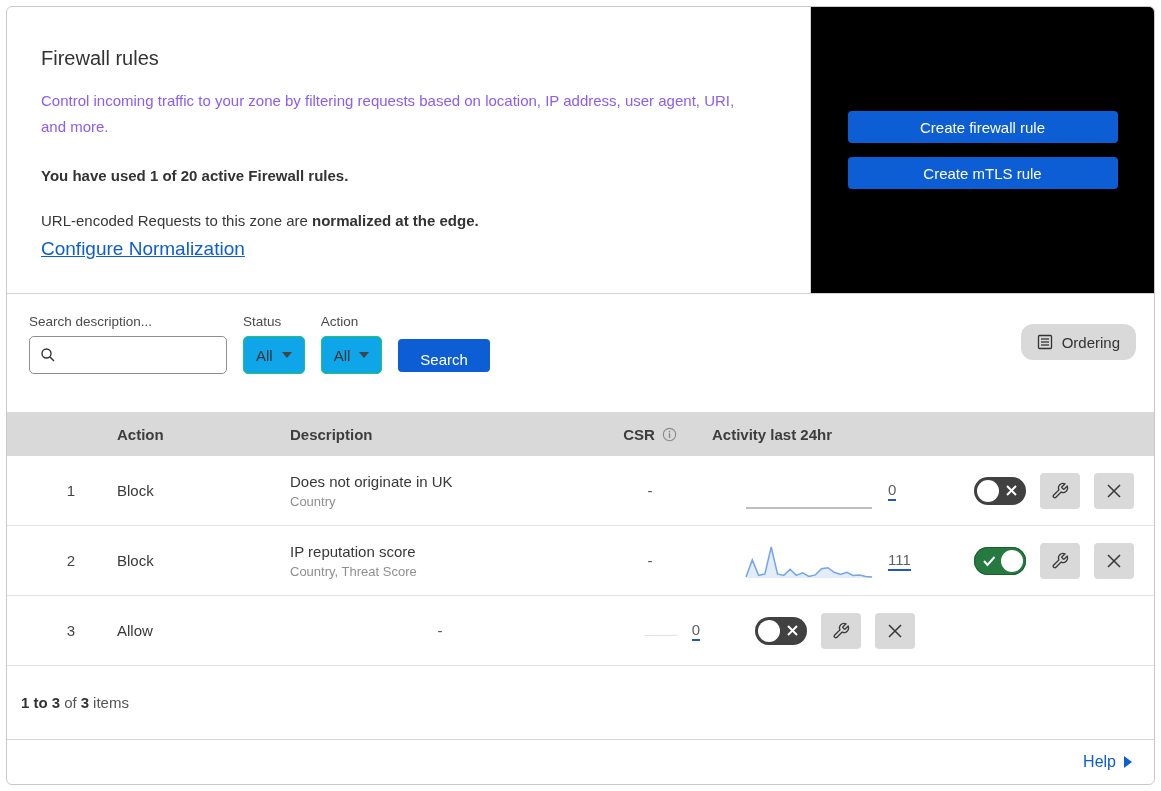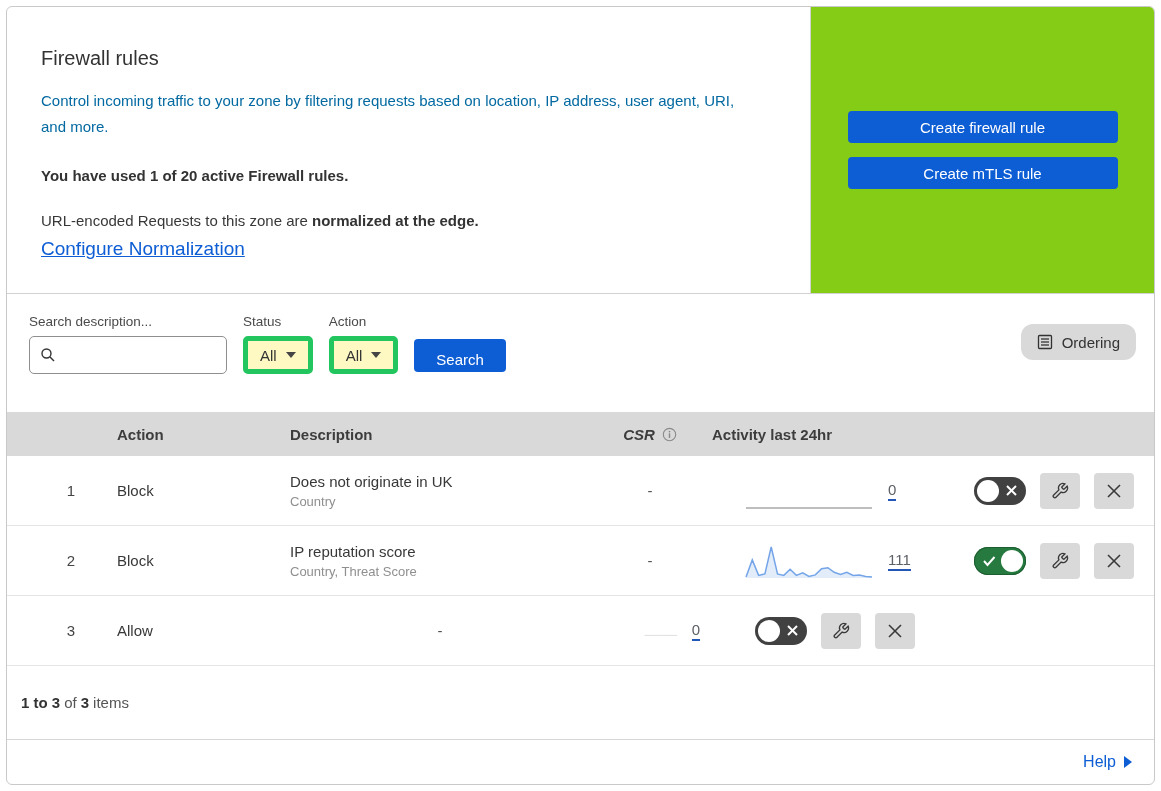--- a/index.html
+++ b/index.html
@@ -14,66 +14,66 @@
     width:1149px; height:779px;
     border:1px solid #c9c9c9; border-radius:6px;
     background:#fff; overflow:hidden;
     display:flex; flex-direction:column;
   }
 
   
   .top-section { display:flex; height:287px; border-bottom:1px solid #d2d2d2; flex-shrink:0; }
   .top-left { flex:1; padding:28px 40px 0 34px; }
   .page-title { font-size:20px; font-weight:500; color:#333; margin:12px 0 18px; }
-  .desc { font-size:15px; line-height:1.7; max-width:720px; color:#0369a1; margin:0 0 28px; }
+  .desc { font-size:15px; line-height:1.7; max-width:720px; color:#8b5cf6; margin:0 0 28px; }
   .usage { font-size:15px; font-weight:700; color:#333; margin:0 0 28px; }
   .norm { font-size:15px; color:#383838; margin:0 0 9px; }
   .norm b { color:#333; }
   .text-link { color:#0d5dd4; text-decoration:underline; font-size:19px; cursor:pointer;margin-top:13px; }
   .top-right {
-    width:344px; background:#84cc16; border-left:1px solid #d2d2d2;
+    width:344px; background:#000000; border-left:1px solid #d2d2d2;
     display:flex; flex-direction:column; justify-content:center; align-items:center; gap:14px;
   }
   .btn-primary {
     background:#0d5dd4; color:#fff; border:none; border-radius:4px;
     font-size:15px; font-family:inherit; cursor:pointer;
   }
   .top-right .btn-primary { width:270px; height:32px; }
 
   
   .filter-section { position:relative; height:118px; padding:20px 22px 0; flex-shrink:0; }
   .filter-row { display:flex; gap:16px; align-items:flex-end; }
   .fgroup { display:flex; flex-direction:column; }
   .fgroup .flabel { font-size:13.5px; color:#4a4a4a; margin-bottom:7px; }
   .search-box {
     width:198px; height:38px; border:1px solid #8f8f8f; border-radius:5px;
     display:flex; align-items:center; padding:0 10px; background:#fff;
   }
   .search-box input { border:none; outline:none; flex:1; font:inherit; min-width:0; background:transparent; }
   .dropdown {
-    height:38px; border:5px solid #22c55e; border-radius:5px; background:#fef9c3;
+    height:38px; border:1px solid #22c55e; border-radius:5px; background:#0ea5e9;
     padding:0 12px; font-size:15px; font-family:inherit; color:#333;
     display:flex; align-items:center; gap:9px; cursor:pointer;
   }
   .caret-down { width:0; height:0; border-left:5px solid transparent; border-right:5px solid transparent; border-top:6px solid #444; }
   .search-btn { height:33px; padding:12px 22px; margin-bottom:2px; }
   .ordering-btn {
     position:absolute; right:18px; top:30px; height:36px;
     background:#d9d9d9; border:none; border-radius:12px; padding:0 16px;
     display:flex; align-items:center; gap:9px;
     font-size:15px; font-family:inherit; color:#333; cursor:pointer;
   }
 
   
   .grid { display:grid; grid-template-columns:100px 173px 320px 100px 235px 1fr; align-items:center; }
   .thead { background:#d9d9d9; height:44px; font-weight:600; color:#3d3d3d; font-size:15px; flex-shrink:0; }
   .col-action, .cell-action { padding-left:10px; }
   .col-desc, .cell-desc { padding-left:10px; }
   .col-csr, .cell-csr { text-align:center; }
-  .col-csr { display:flex; justify-content:center; align-items:center; gap:7px;font-style:italic; }
+  .col-csr { display:flex; justify-content:center; align-items:center; gap:7px; }
   .col-activity, .cell-activity { padding-left:12px; }
   .trow { height:70px; border-bottom:1px solid #e4e4e4; flex-shrink:0; }
   .cell-num { text-align:right; padding-right:32px; font-size:15px; color:#444; }
   .cell-action { font-size:15px; color:#383838; }
   .desc-title { font-size:15px; color:#383838; }
   .desc-sub { font-size:13px; color:#8f8f8f; margin-top:4px; }
   .cell-csr { color:#555; font-size:15px; }
   .cell-activity { display:flex; align-items:center; padding-left:44px; }
   .spark { display:block; }
   .count-link {

